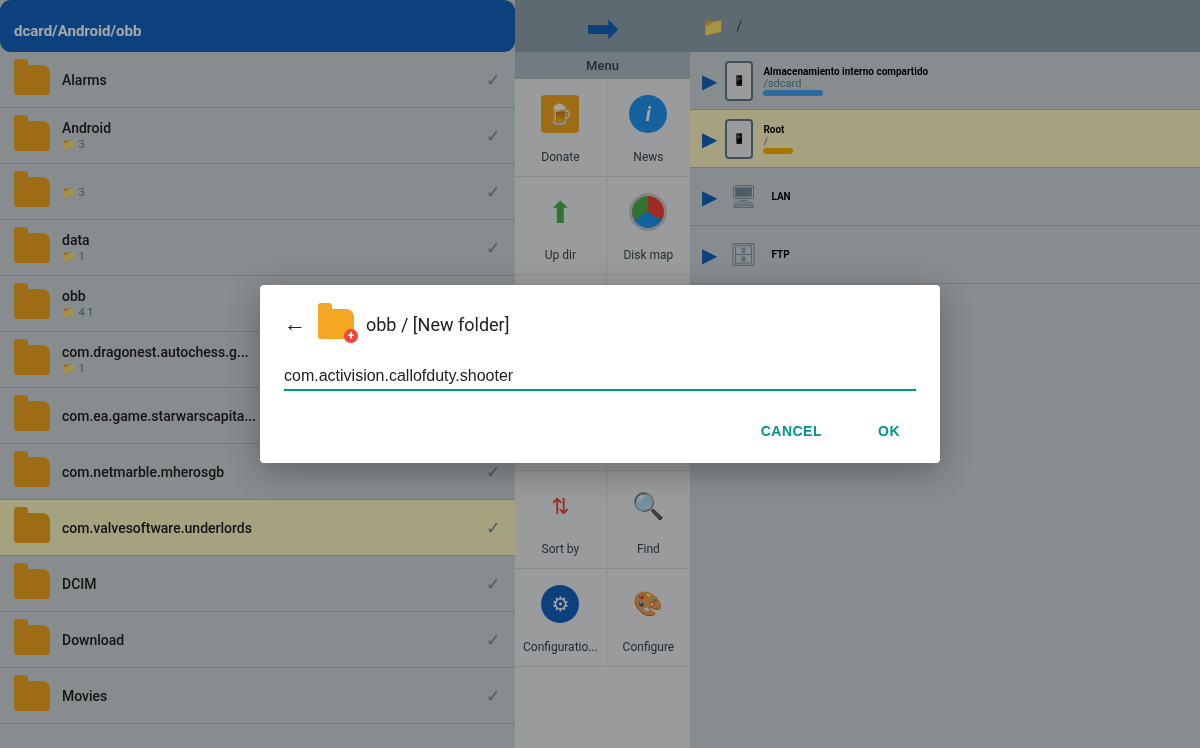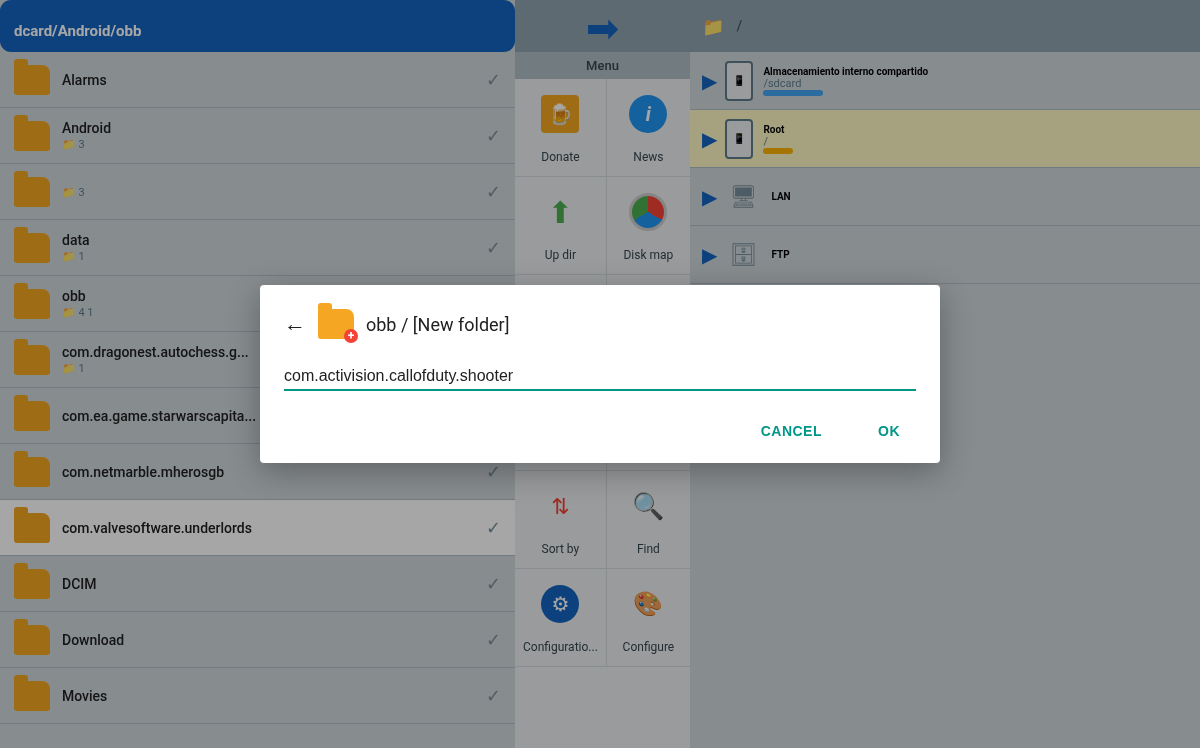--- a/index.html
+++ b/index.html
@@ -46,21 +46,21 @@
       display: flex;
       align-items: center;
       padding: 8px 14px;
       border-bottom: 1px solid #b0bec5;
       background: #cfd8dc;
       height: 56px;
       position: relative;
     }
 
     .file-item.selected {
-      background: #ffffff;
+      background: #fef9c3;
     }
 
     .file-item .folder-icon {
       width: 36px;
       height: 30px;
       background: #f5a623;
       border-radius: 3px 8px 3px 3px;
       margin-right: 12px;
       flex-shrink: 0;
       position: relative;

